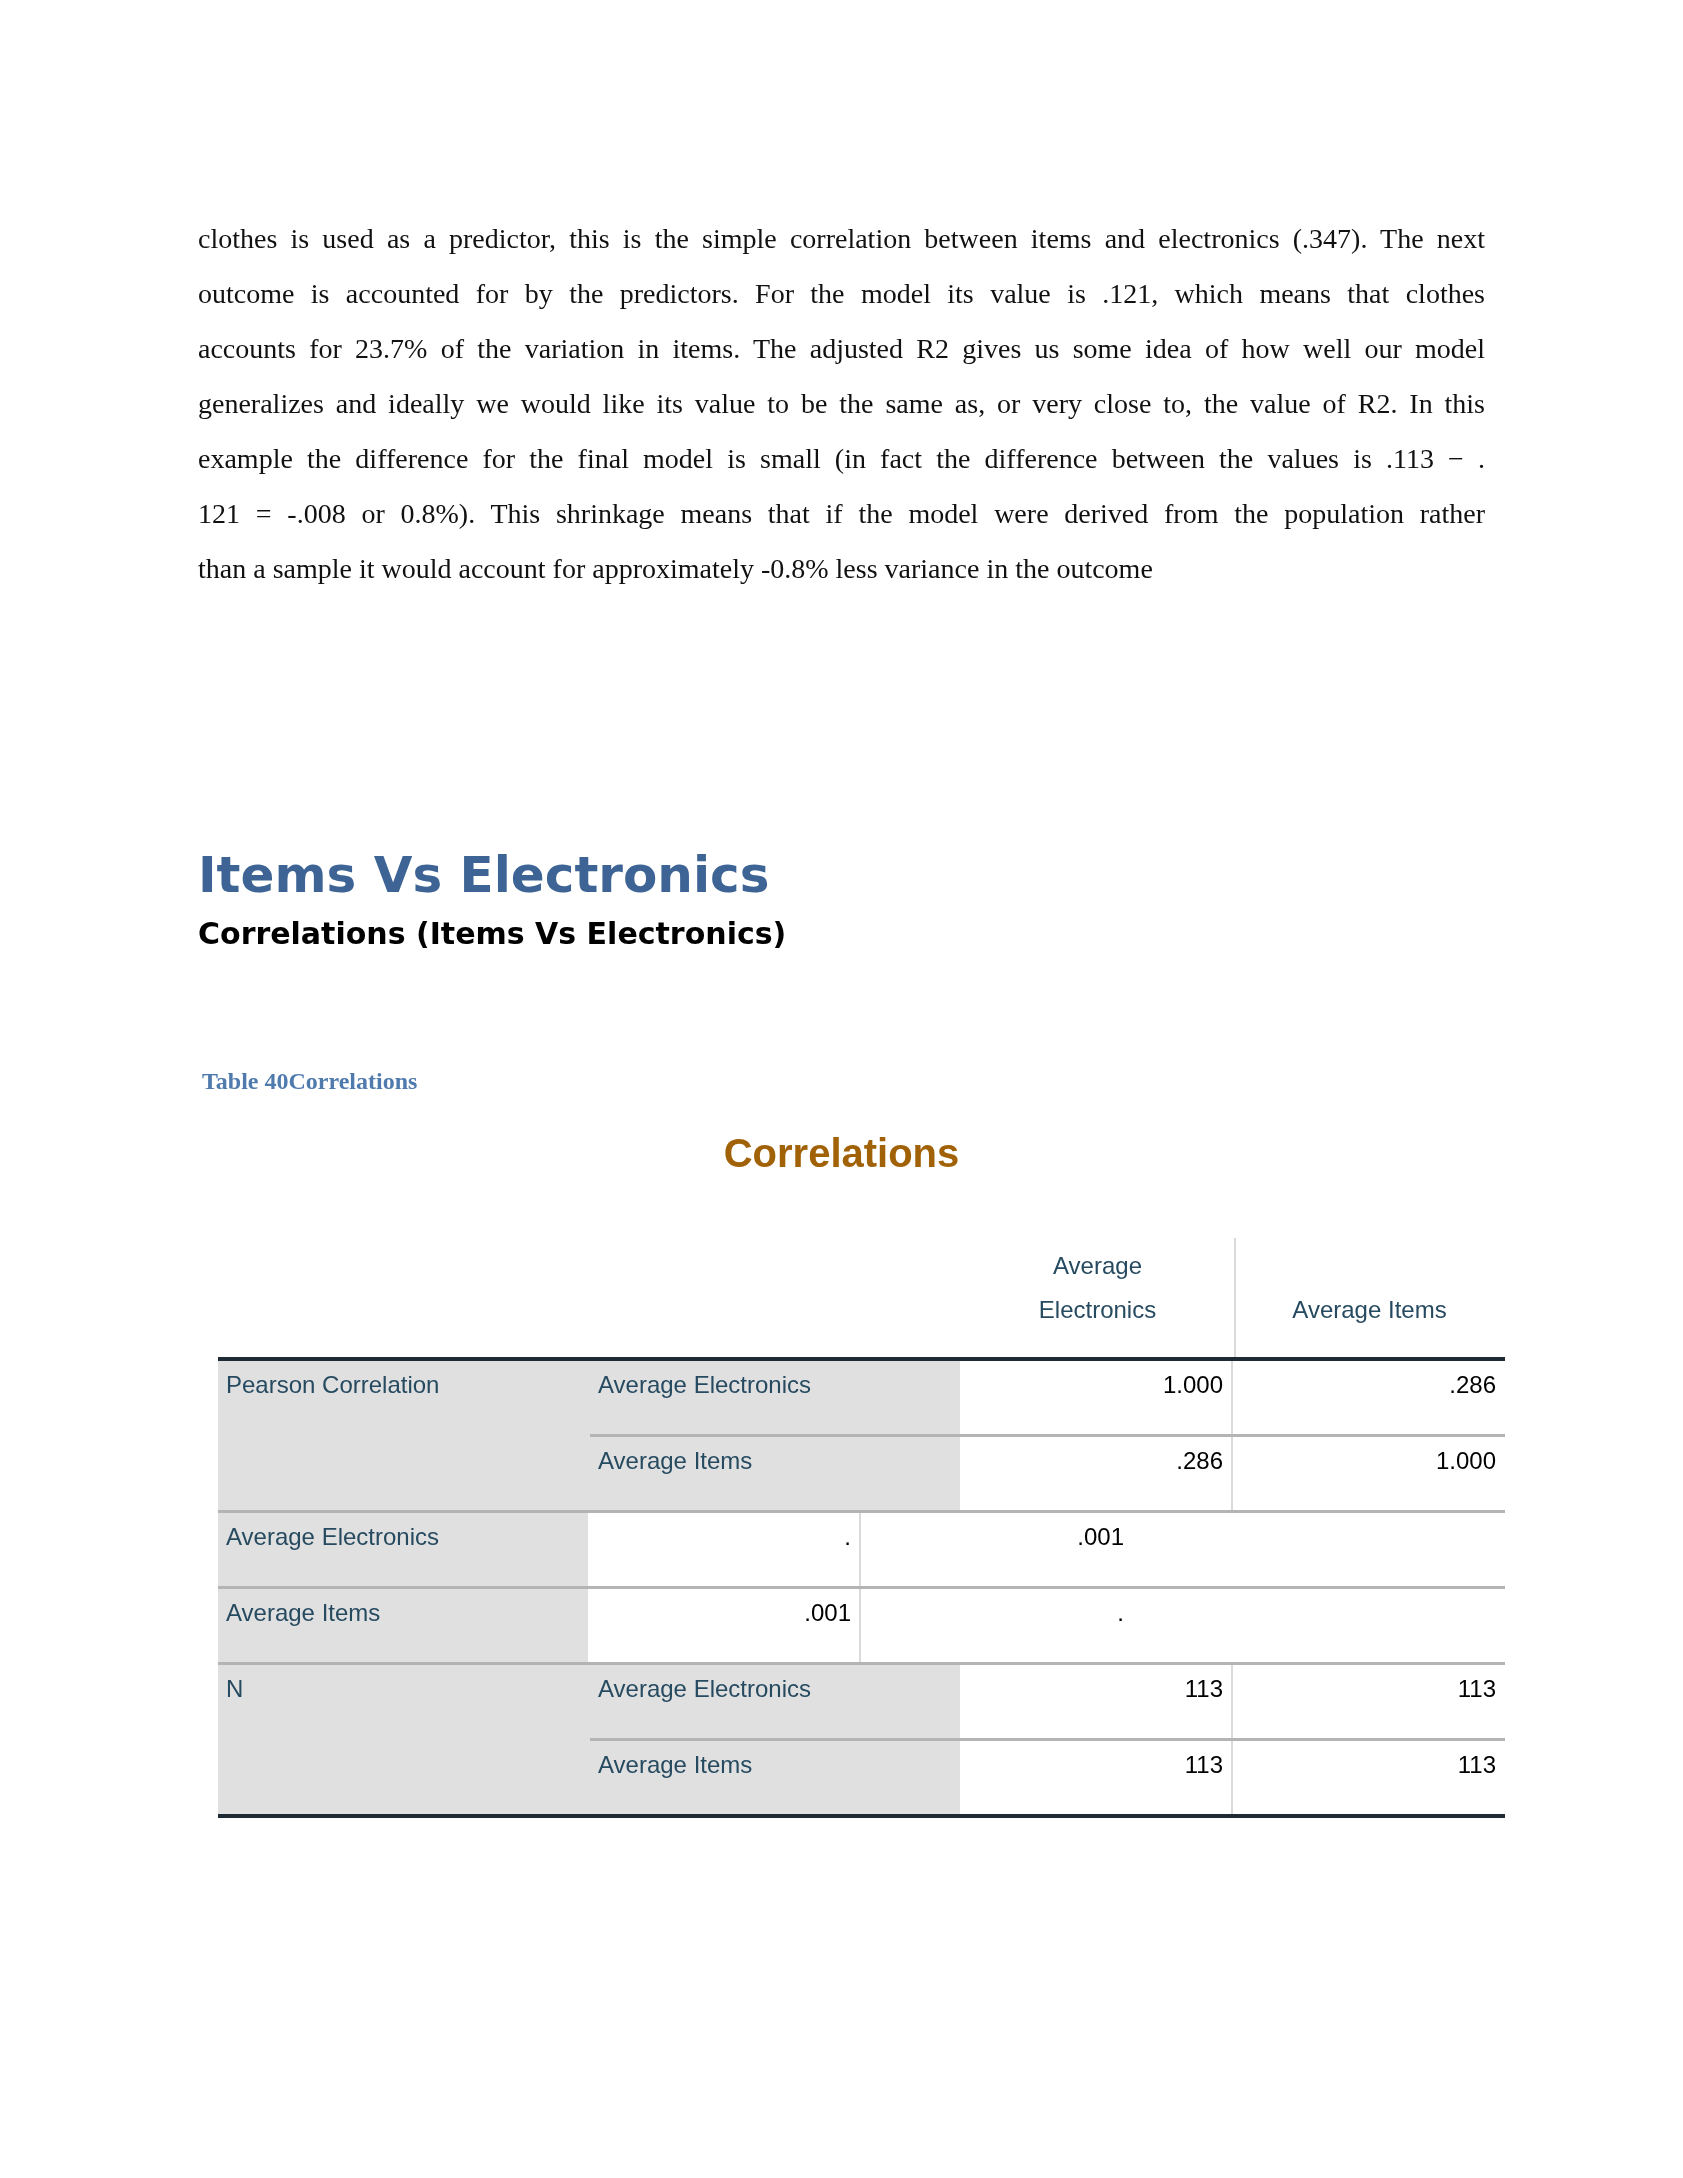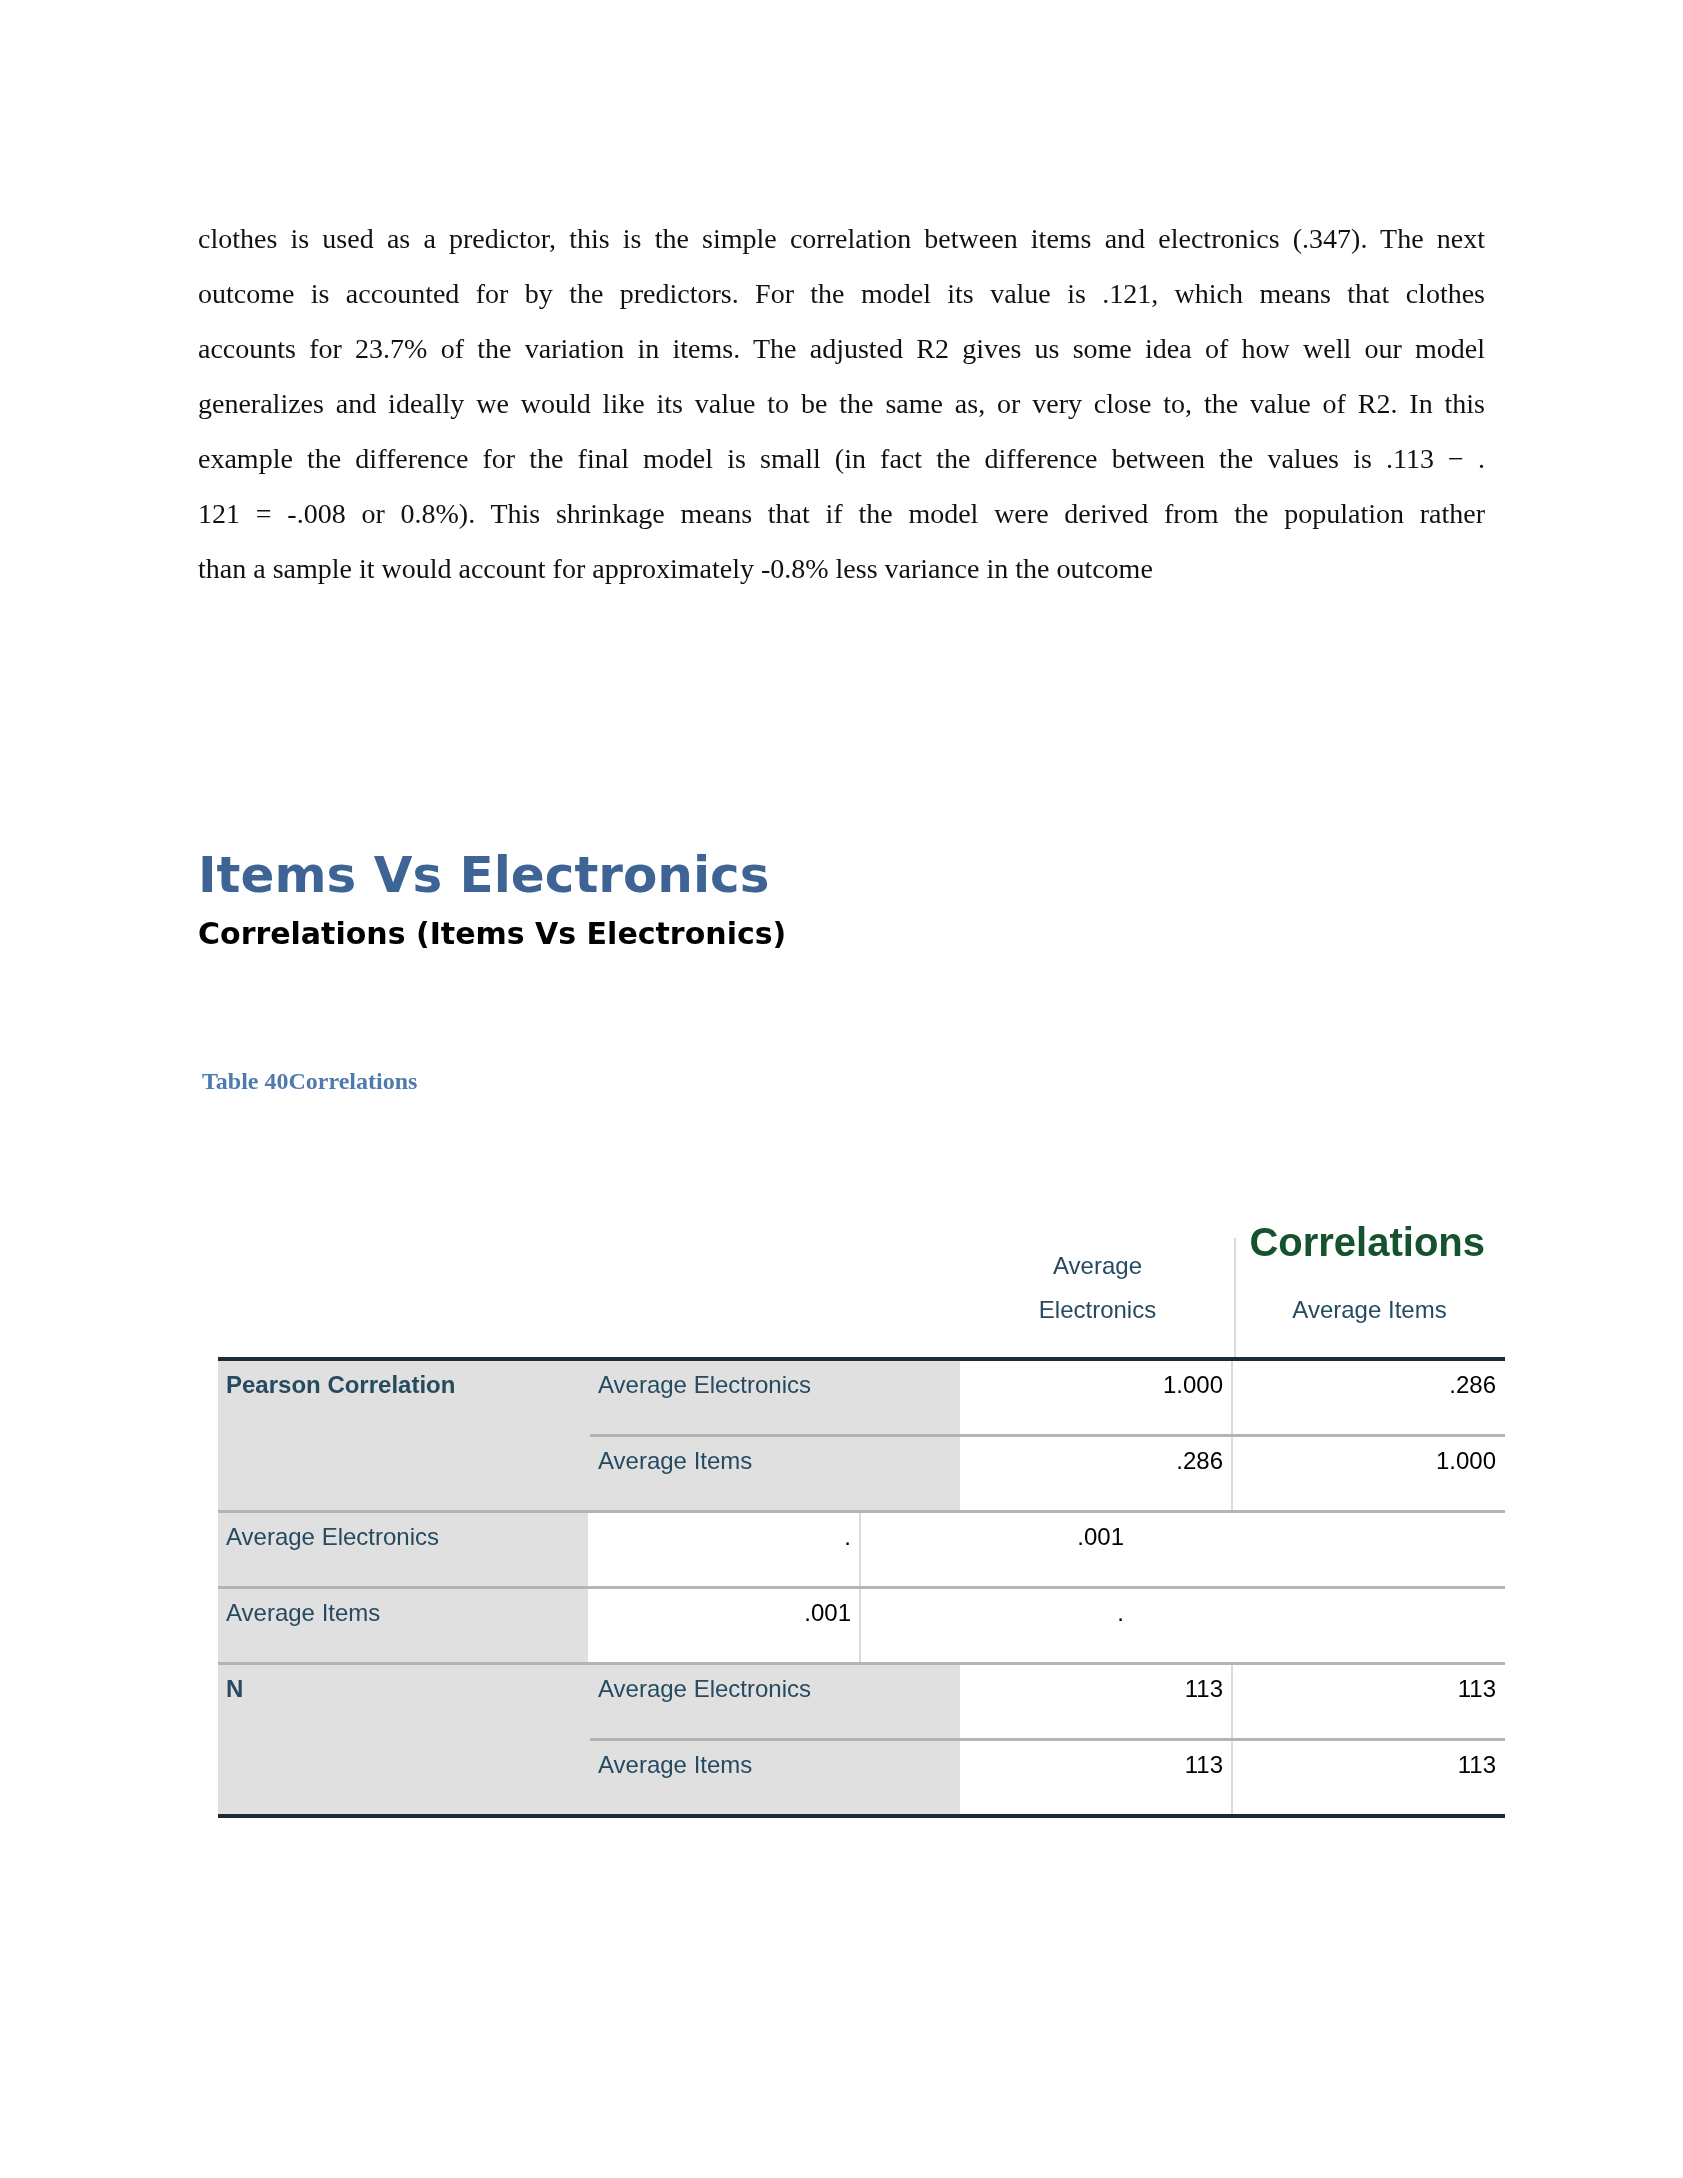--- a/index.html
+++ b/index.html
@@ -17,35 +17,35 @@
     }
     .h2 {
       position:absolute; left:198px; top:916px; margin:0;
       font-family:"DejaVu Sans", sans-serif; font-weight:bold; font-size:30px; color:#000;
     }
     .caption {
       position:absolute; left:198px; top:1064px; margin:4px;
       font-family:"Liberation Serif", serif; font-weight:bold; font-size:24px; color:#4f7aad;
     }
     .tbl-title {
-      position:absolute; left:198px; width:1287px; top:1220px; text-align:right;
-      font-family:"Liberation Sans", sans-serif; font-weight:bold; font-size:40px; color:#14532d;
+      position:absolute; left:198px; width:1287px; top:1131px; text-align:center;
+      font-family:"Liberation Sans", sans-serif; font-weight:bold; font-size:40px; color:#a16207;
     }
     .tbl {
       position:absolute; left:198px; top:1238px; width:1287px;
       font-family:"Liberation Sans", sans-serif; font-size:24px; color:#264a60;margin-left:20px;
     }
     .hdr { position:relative; height:119px; }
     .hdr .col3 { position:absolute; left:743px; width:273px; top:6px; text-align:center; line-height:44px; }
     .hdr .col4 { position:absolute; left:1016px; width:271px; top:50px; text-align:center; line-height:44px; }
     .hdr .vline { position:absolute; left:1016px; top:0; bottom:0; width:2px; background:#dadada; }
     .body { position:relative; border-top:4px solid #1e2b35; border-bottom:4px solid #1e2b35; }
     .grp { position:relative; display:flex; }
     .grp + .grp { border-top:3px solid #b4b4b4; }
-    .g1 { width:372px; background:#e0e0e0; padding:10px 0 8px 8px; box-sizing:border-box;font-weight:bold; }
+    .g1 { width:372px; background:#e0e0e0; padding:10px 0 8px 8px; box-sizing:border-box; }
     .rows { flex:1; }
     .row { display:flex; height:73px; }
     .row + .row { border-top:3px solid #b4b4b4; }
     .row .c2 { width:370px; background:#e0e0e0; padding:10px 0 0 8px; box-sizing:border-box; }
     .row .c3 { width:273px; text-align:right; padding:10px 8px 0 0; box-sizing:border-box; color:#000; border-right:2px solid #dadada; }
     .row .c4 { width:271px; text-align:right; padding:10px 8px 0 0; box-sizing:border-box; color:#000; }
     .row + .row .c2 { }
   </style>
 </head>
 <body>

